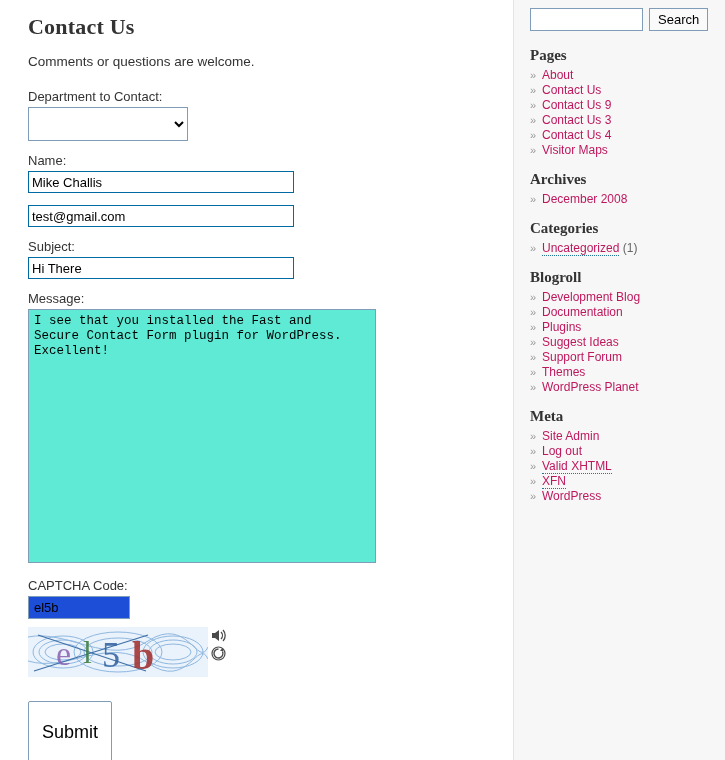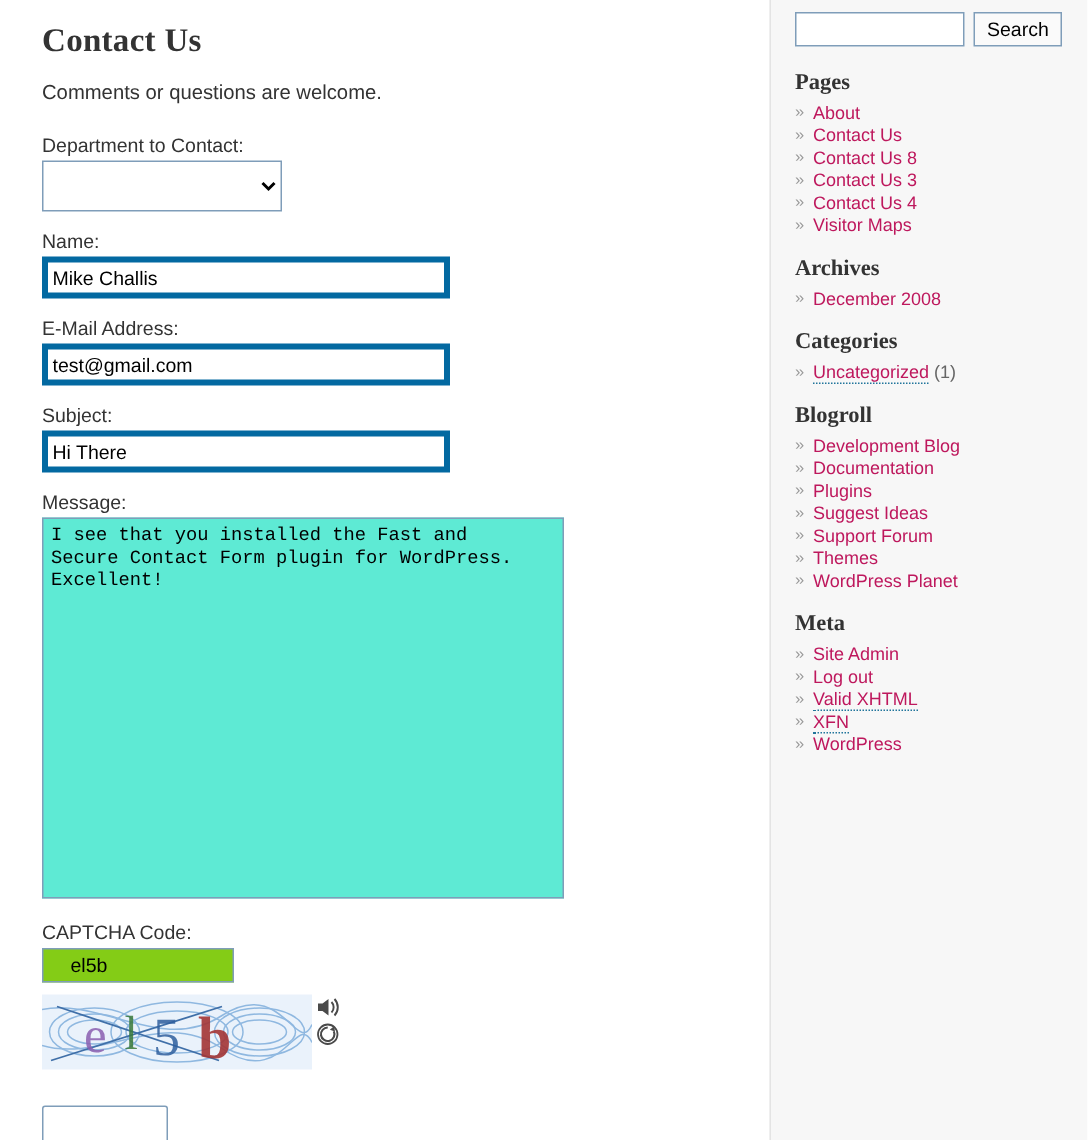--- a/index.html
+++ b/index.html
@@ -61,21 +61,21 @@
     border: 1px solid #7f9db9;
     background: #ffffff;
     color: #000000;
   }
   input.text-input {
     font-family: "Liberation Sans", sans-serif;
     font-size: 13px;
     width: 258px;
     height: 16px;
     padding: 2px 3px;
-    border: 4px solid #0369a1;
+    border: 1px solid #0369a1;
     background: #ffffff;
     color: #000000;
     box-sizing: content-box;
   }
   textarea.message-box {
     font-family: "Liberation Mono", monospace;
     font-size: 12.5px;
     line-height: 15px;
     width: 336px;
     height: 244px;
@@ -84,23 +84,23 @@
     background: #5eead4;
     color: #000000;
     resize: none;
     overflow: hidden;
   }
   input.captcha-input {
     font-family: "Liberation Sans", sans-serif;
     font-size: 13px;
     width: 90px;
     height: 17px;
-    padding: 2px 18px;
-    border: 1px solid #7f9db9;
-    background: #84cc16;
+    padding: 2px 5px;
+    border: 1px solid #7f9db9;
+    background: #1d4ed8;
     color: #000000;
   }
   #captcha-row {
     margin-top: 8px;
     display: flex;
     align-items: flex-start;
   }
   #captcha-image {
     position: relative;
     width: 180px;
@@ -236,21 +236,20 @@
         <option>Support</option>
       </select>
     </div>
 
     <div class="field-block">
       <div class="field-label">Name:</div>
       <input class="text-input" type="text" value="Mike Challis" style="">
     </div>
 
     <div class="field-block">
-      <div class="field-label">E-Mail Address:</div>
       <input class="text-input" type="text" value="test@gmail.com" style="">
     </div>
 
     <div class="field-block">
       <div class="field-label">Subject:</div>
       <input class="text-input" type="text" value="Hi There" style="">
     </div>
 
     <div class="field-block">
       <div class="field-label">Message:</div>
@@ -323,21 +322,21 @@
     <div id="search-row">
       <input class="search-input" type="text" value="" style="">
       <button class="search-btn">Search</button>
     </div>
 
     <div class="widget">
       <div class="widget-title">Pages</div>
       <ul class="widget-list">
         <li><span class="bullet">»</span><a href="#">About</a></li>
         <li><span class="bullet">»</span><a href="#">Contact Us</a></li>
-        <li><span class="bullet">»</span><a href="#">Contact Us 8</a></li>
+        <li><span class="bullet">»</span><a href="#">Contact Us 9</a></li>
         <li><span class="bullet">»</span><a href="#">Contact Us 3</a></li>
         <li><span class="bullet">»</span><a href="#">Contact Us 4</a></li>
         <li><span class="bullet">»</span><a href="#">Visitor Maps</a></li>
       </ul>
     </div>
 
     <div class="widget">
       <div class="widget-title">Archives</div>
       <ul class="widget-list">
         <li><span class="bullet">»</span><a href="#">December 2008</a></li>

